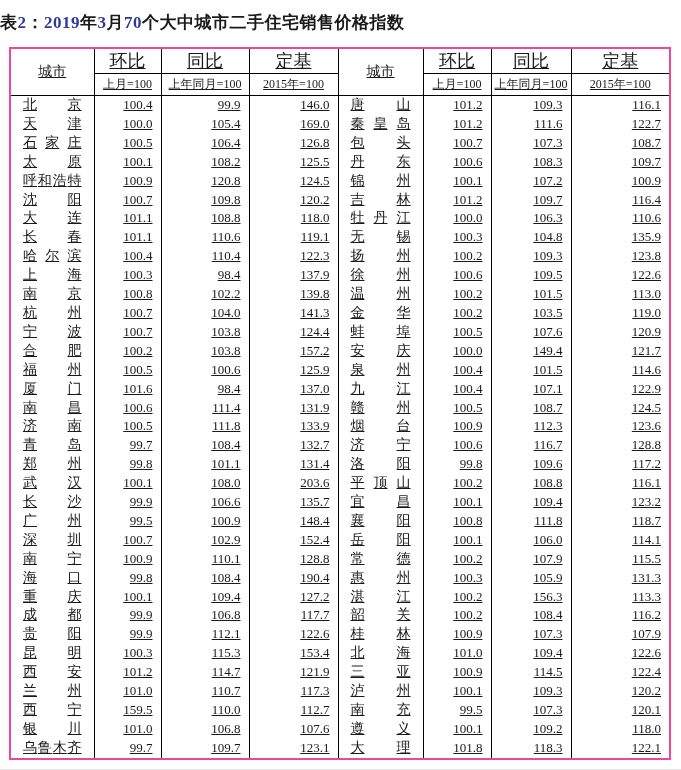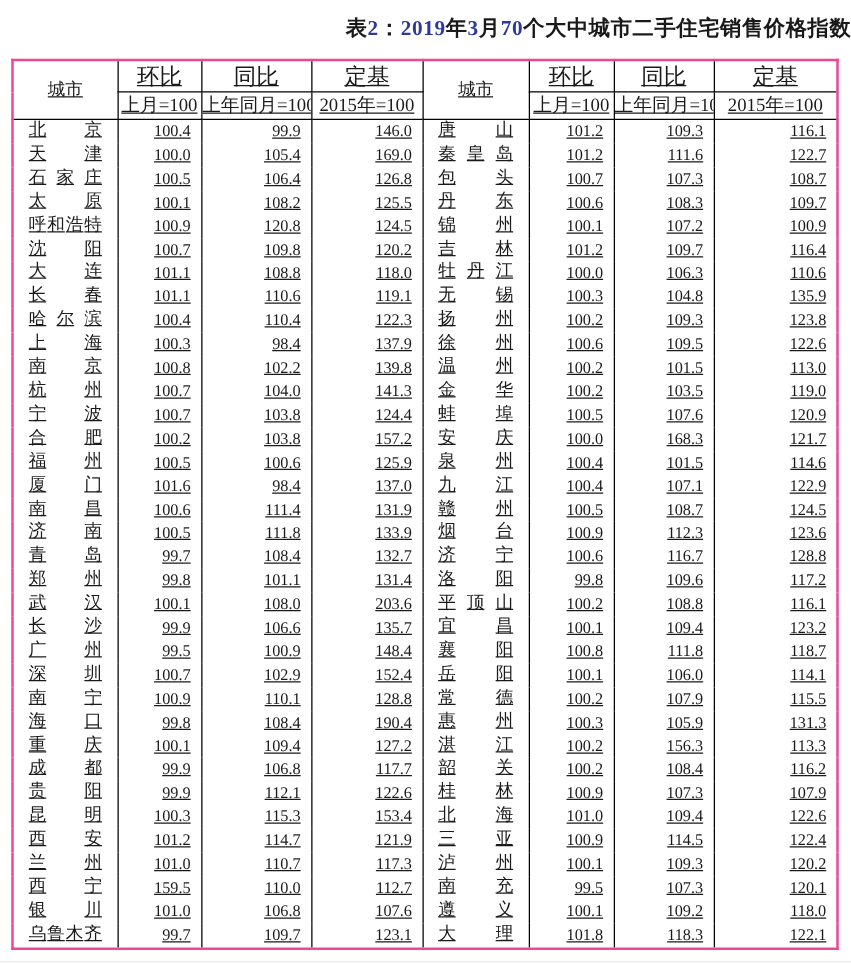--- a/index.html
+++ b/index.html
@@ -6,21 +6,21 @@
     margin: 0; padding: 0;
     width: 681px; height: 770px;
     background: #ffffff;
     font-family: "Liberation Serif", "DejaVu Serif", serif;
     color: #1a1a1a;
     overflow: hidden;
   }
   .page { position: relative; width: 681px; height: 770px; }
   .title {
     padding-top: 11px;
-    text-align: right;
+    text-align: left;
     font-weight: bold;
     font-size: 17px;
     letter-spacing: 0.5px;
     color: #1a1a1a;
     white-space: nowrap;
   }
   .title .tnum { color: #2e3a97; }
   table.idx {
     border-collapse: collapse;
     table-layout: fixed;
@@ -36,21 +36,21 @@
     font-weight: normal;
     overflow: hidden;
     white-space: nowrap;
   }
   .idx thead th {
     border-bottom: 1px solid #000;
     text-align: center;
     font-size: 18px;
   }
   .idx thead tr.h1 th { height: 22px; }
-  .idx thead tr.h2 th { height: 21px; font-size: 15px; }
+  .idx thead tr.h2 th { height: 21px; font-size: 12px; }
   .idx thead th.city-h { vertical-align: middle; font-size: 14px; }
   .idx tbody td { height: 18.9px; line-height: 18.9px; }
   .idx td.num {
     text-align: right;
     padding-right: 8px;
     font-size: 13px;
   }
   .idx td.city { font-size: 14px; }
   .city-flex {
     display: flex;
@@ -380,21 +380,21 @@
           <td class="num">100.2</td>
           <td class="num">103.8</td>
           <td class="num">157.2</td>
           <td class="city">
             <span class="city-flex">
               <span>安</span>
               <span>庆</span>
             </span>
           </td>
           <td class="num">100.0</td>
-          <td class="num">168.3</td>
+          <td class="num">149.4</td>
           <td class="num">121.7</td>
         </tr>
         <tr>
           <td class="city">
             <span class="city-flex">
               <span>福</span>
               <span>州</span>
             </span>
           </td>
           <td class="num">100.5</td>

